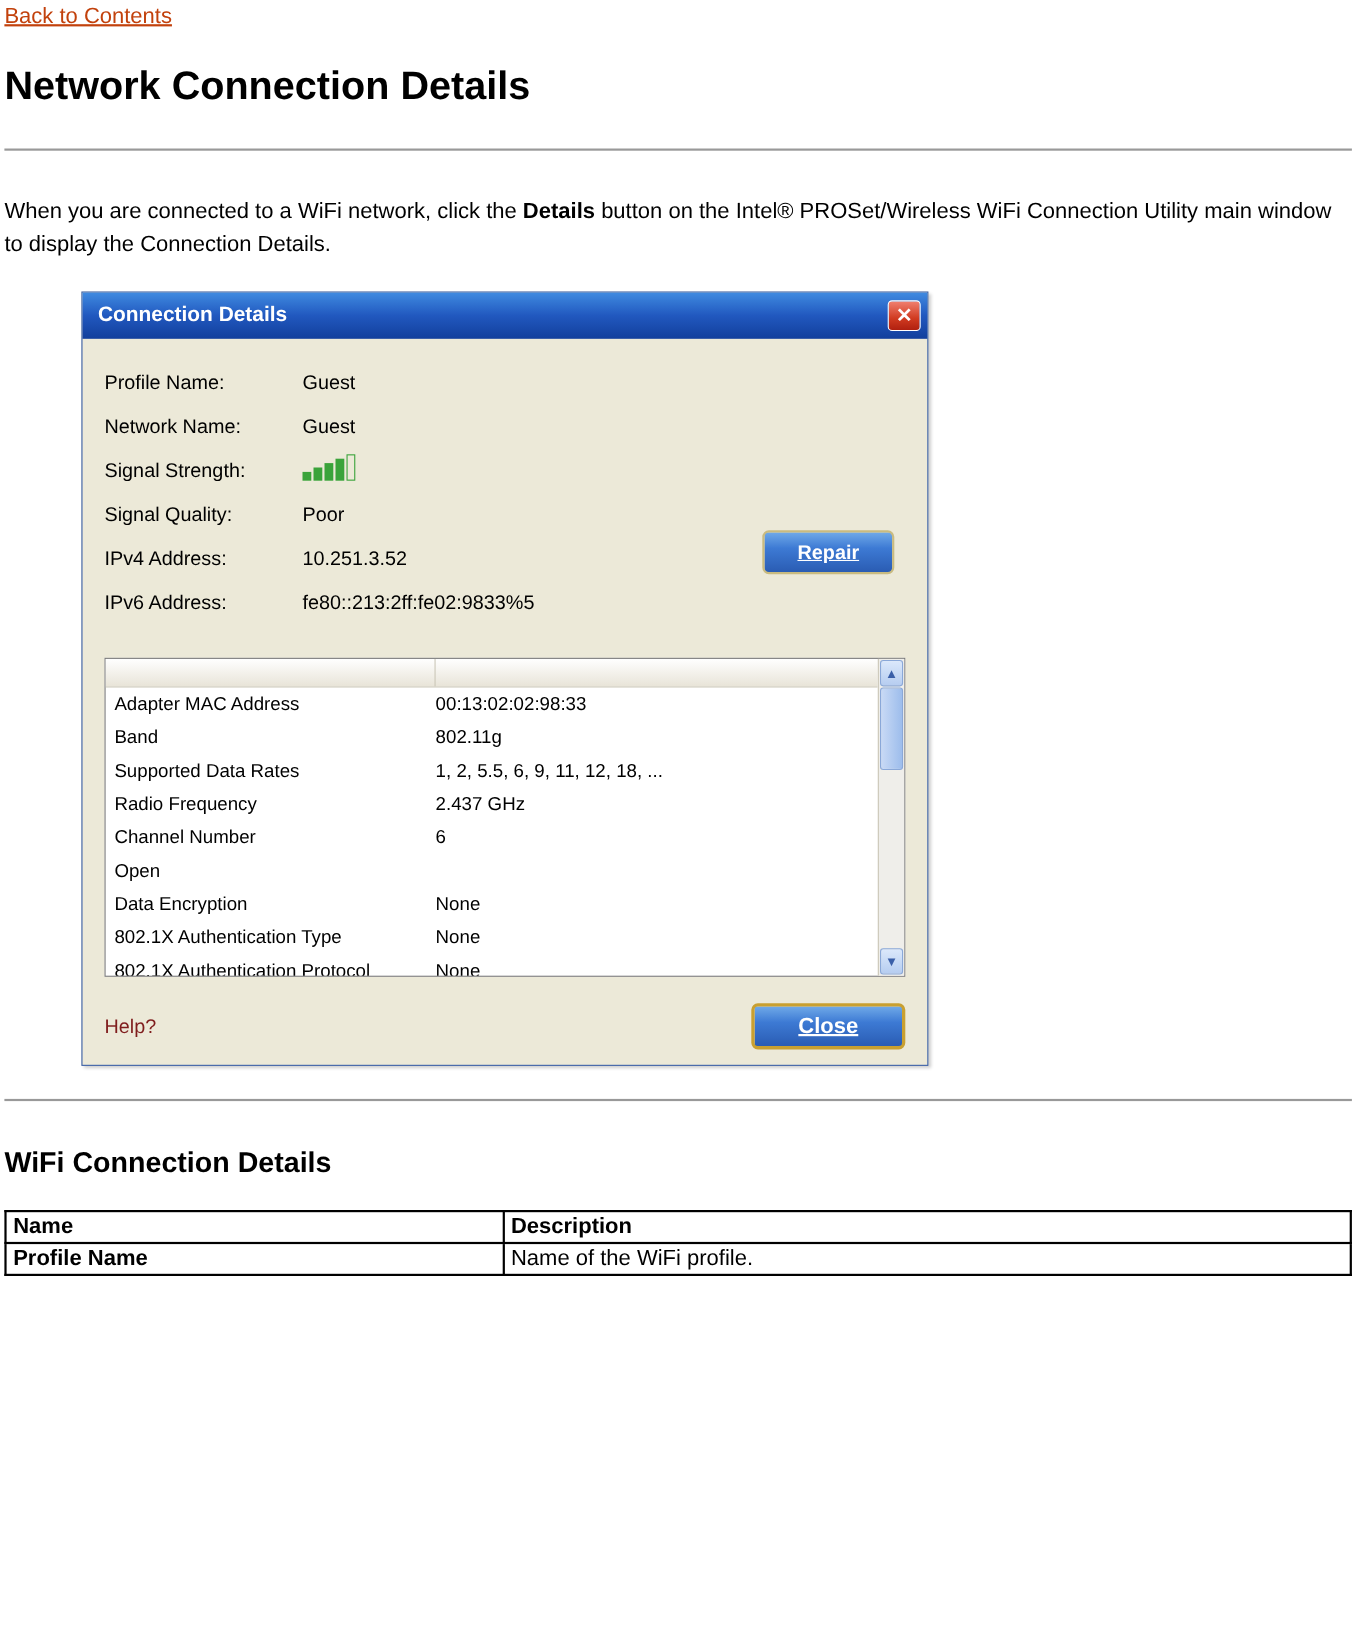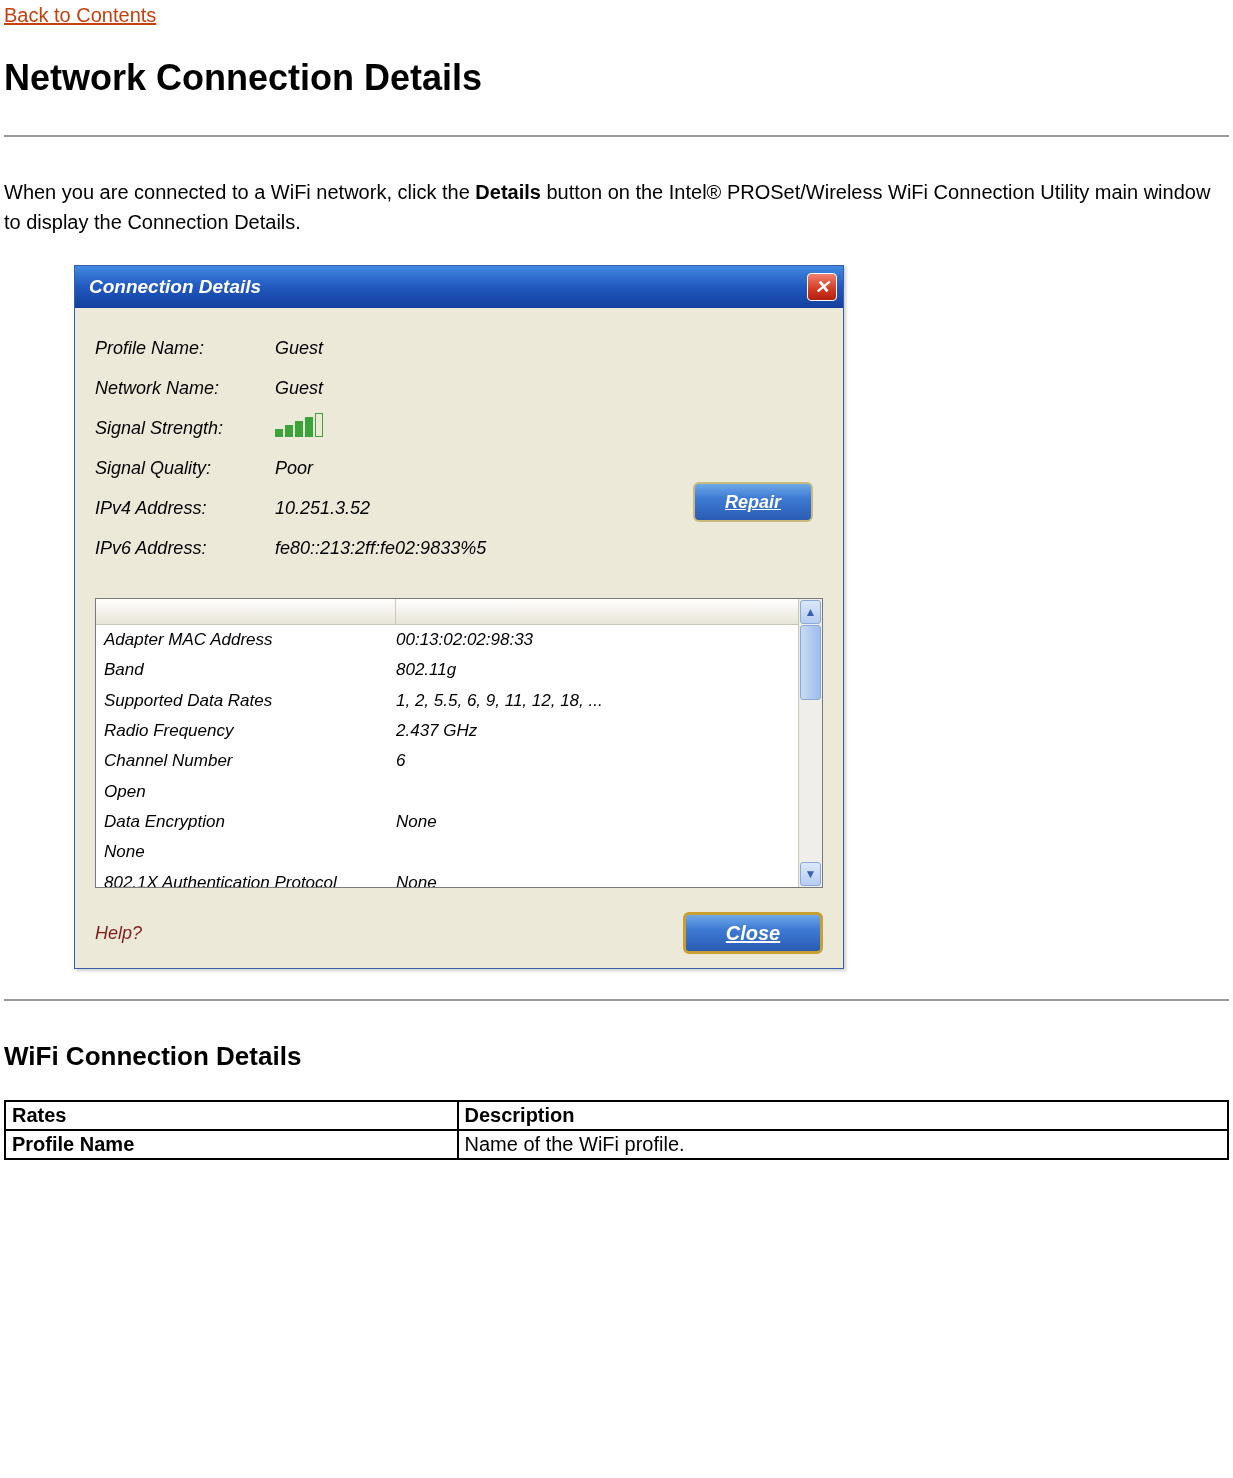--- a/index.html
+++ b/index.html
@@ -37,21 +37,20 @@
   
   .dialog {
     width: 770px;
     margin: 0 0 30px 70px;
     border: 1px solid #3a5fa8;
     background: #ece9d8;
     font-family: Tahoma, sans-serif;
     font-size: 16px;
     color: #000;
     box-shadow: 2px 2px 3px rgba(0,0,0,0.2);
-    font-style: italic;
   }
   .titlebar {
     height: 42px;
     background: linear-gradient(to bottom, #3f8ae0 0%, #2158bf 50%, #123f9c 100%);
     display: flex;
     align-items: center;
     padding: 0 6px 0 14px;
     color: #fff;
     font-weight: bold;
     font-size: 19px;
@@ -290,20 +289,21 @@
             <div>6</div>
           </div>
         <div class="list-row">
             <div>Open</div>
           </div>
         <div class="list-row">
             <div class="c1">Data Encryption</div>
             <div>None</div>
           </div>
         <div class="list-row">
+            <div class="c1">802.1X Authentication Type</div>
             <div>None</div>
           </div>
         <div class="list-row">
             <div class="c1">802.1X Authentication Protocol</div>
             <div>None</div>
           </div>
       </div>
       <div class="scrollbar">
         <div class="scroll-arrow">
             <span>▲</span>
@@ -325,21 +325,21 @@
   </div>
 </div>
 
 <hr class="divider">
 
 <h2 class="section-title">WiFi Connection Details</h2>
 
 <table class="desc-table">
   <tbody>
       <tr>
-    <th class="col-name">Rates</th>
+    <th class="col-name">Name</th>
     <th>Description</th>
   </tr>
   <tr>
     <td class="bold">Profile Name</td>
     <td>Name of the WiFi profile.</td>
   </tr>
 </tbody>
   </table>
 
 

